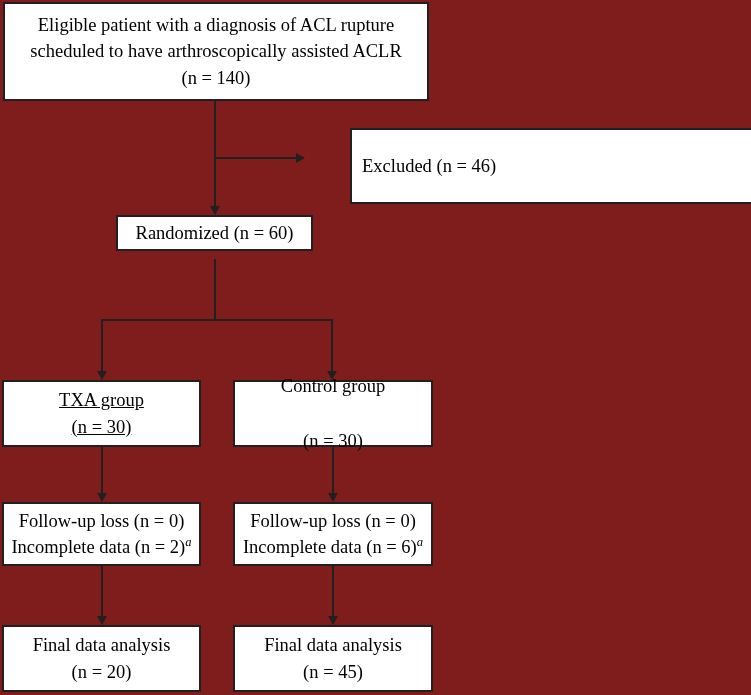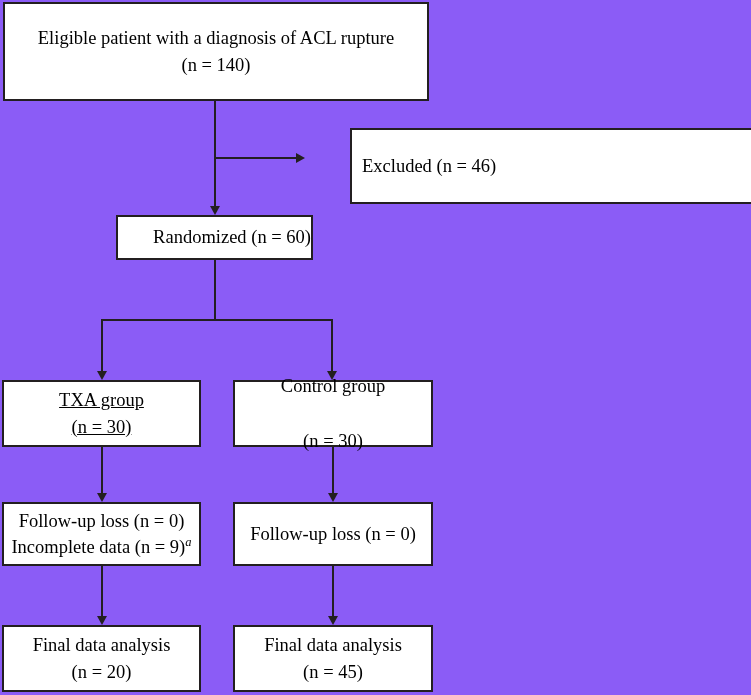--- a/index.html
+++ b/index.html
@@ -4,21 +4,21 @@
 <style>
   html, body {
     margin: 0;
     padding: 0;
     background: #ffffff;
   }
   #flowchart {
     position: relative;
     width: 751px;
     height: 695px;
-    background: #8b5cf6;
+    background: #7f1d1d;
     font-family: "Liberation Serif", "DejaVu Serif", serif;
     color: #000000;
     overflow: hidden;
   }
   .node {
     position: absolute;
     box-sizing: border-box;
     border: 2px solid #231f20;
     background: #ffffff;
     display: flex;
@@ -72,48 +72,50 @@
     border-left: 9px solid #231f20;
   }
 </style>
 </head>
 <body>
 
 <div id="flowchart">
 
   <div class="node" style="left:3px; top:2px; width:426px; height:99px;">
     <span class="line">Eligible patient with a diagnosis of ACL rupture</span>
+    <span class="line">scheduled to have arthroscopically assisted ACLR</span>
     <span class="line">(n = 140)</span>
   </div>
 
   <div class="node left-align" style="left:306px; top:128px; width:512px; height:76px;margin-left:44px;">
     <span class="line">Excluded (n = 46)</span>
   </div>
 
-  <div class="node" style="left:116px; top:215px; width:197px; height:45px;align-items:flex-end;">
+  <div class="node" style="left:116px; top:215px; width:197px; height:36px;">
     <span class="line">Randomized (n = 60)</span>
   </div>
 
   <div class="node" style="left:2px; top:380px; width:199px; height:67px;text-decoration:underline;">
     <span class="line">TXA group</span>
     <span class="line">(n = 30)</span>
   </div>
 
   <div class="node" style="left:233px; top:380px; width:200px; height:67px;gap:29px;">
     <span class="line">Control group</span>
     <span class="line">(n = 30)</span>
   </div>
 
   <div class="node" style="left:2px; top:502px; width:199px; height:64px;">
     <span class="line">Follow-up loss (n = 0)</span>
-    <span class="line"><span>Incomplete data (n = 9)</span><span class="sup">a</span></span>
+    <span class="line"><span>Incomplete data (n = 2)</span><span class="sup">a</span></span>
   </div>
 
   <div class="node" style="left:233px; top:502px; width:200px; height:64px;">
     <span class="line">Follow-up loss (n = 0)</span>
+    <span class="line"><span>Incomplete data (n = 6)</span><span class="sup">a</span></span>
   </div>
 
   <div class="node" style="left:2px; top:625px; width:199px; height:67px;">
     <span class="line">Final data analysis</span>
     <span class="line">(n = 20)</span>
   </div>
 
   <div class="node" style="left:233px; top:625px; width:200px; height:67px;">
     <span class="line">Final data analysis</span>
     <span class="line">(n = 45)</span>

